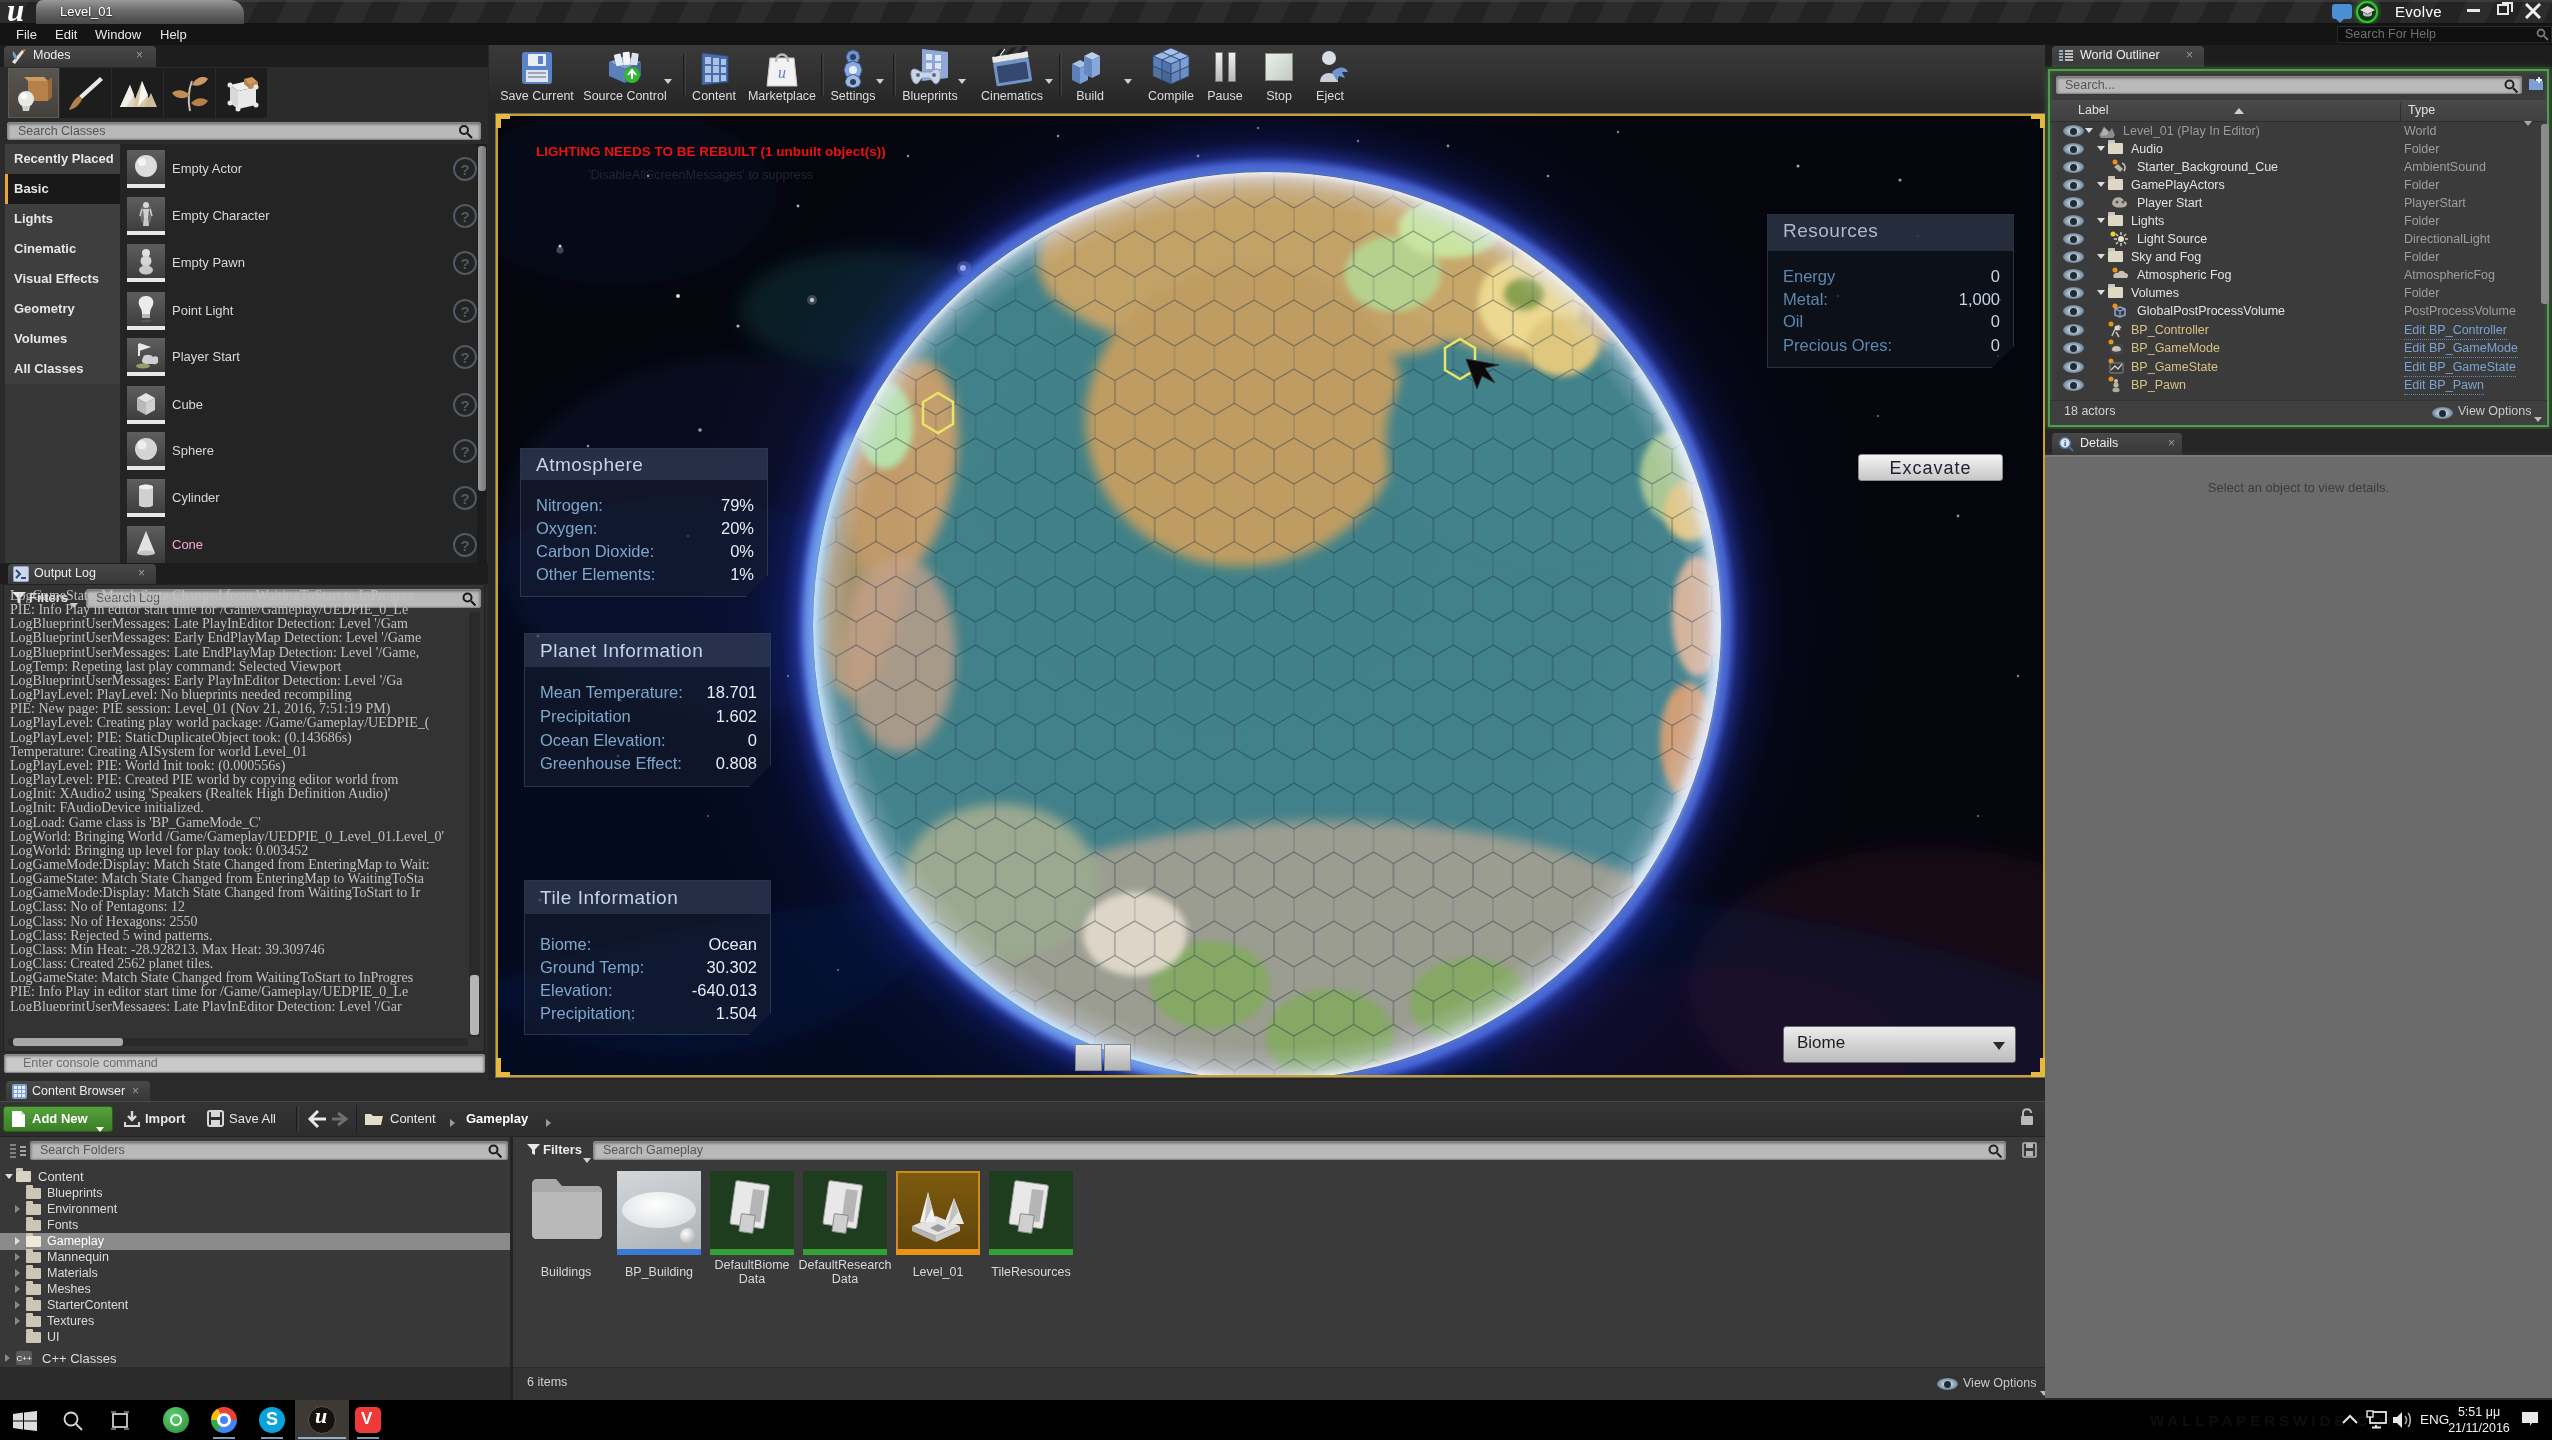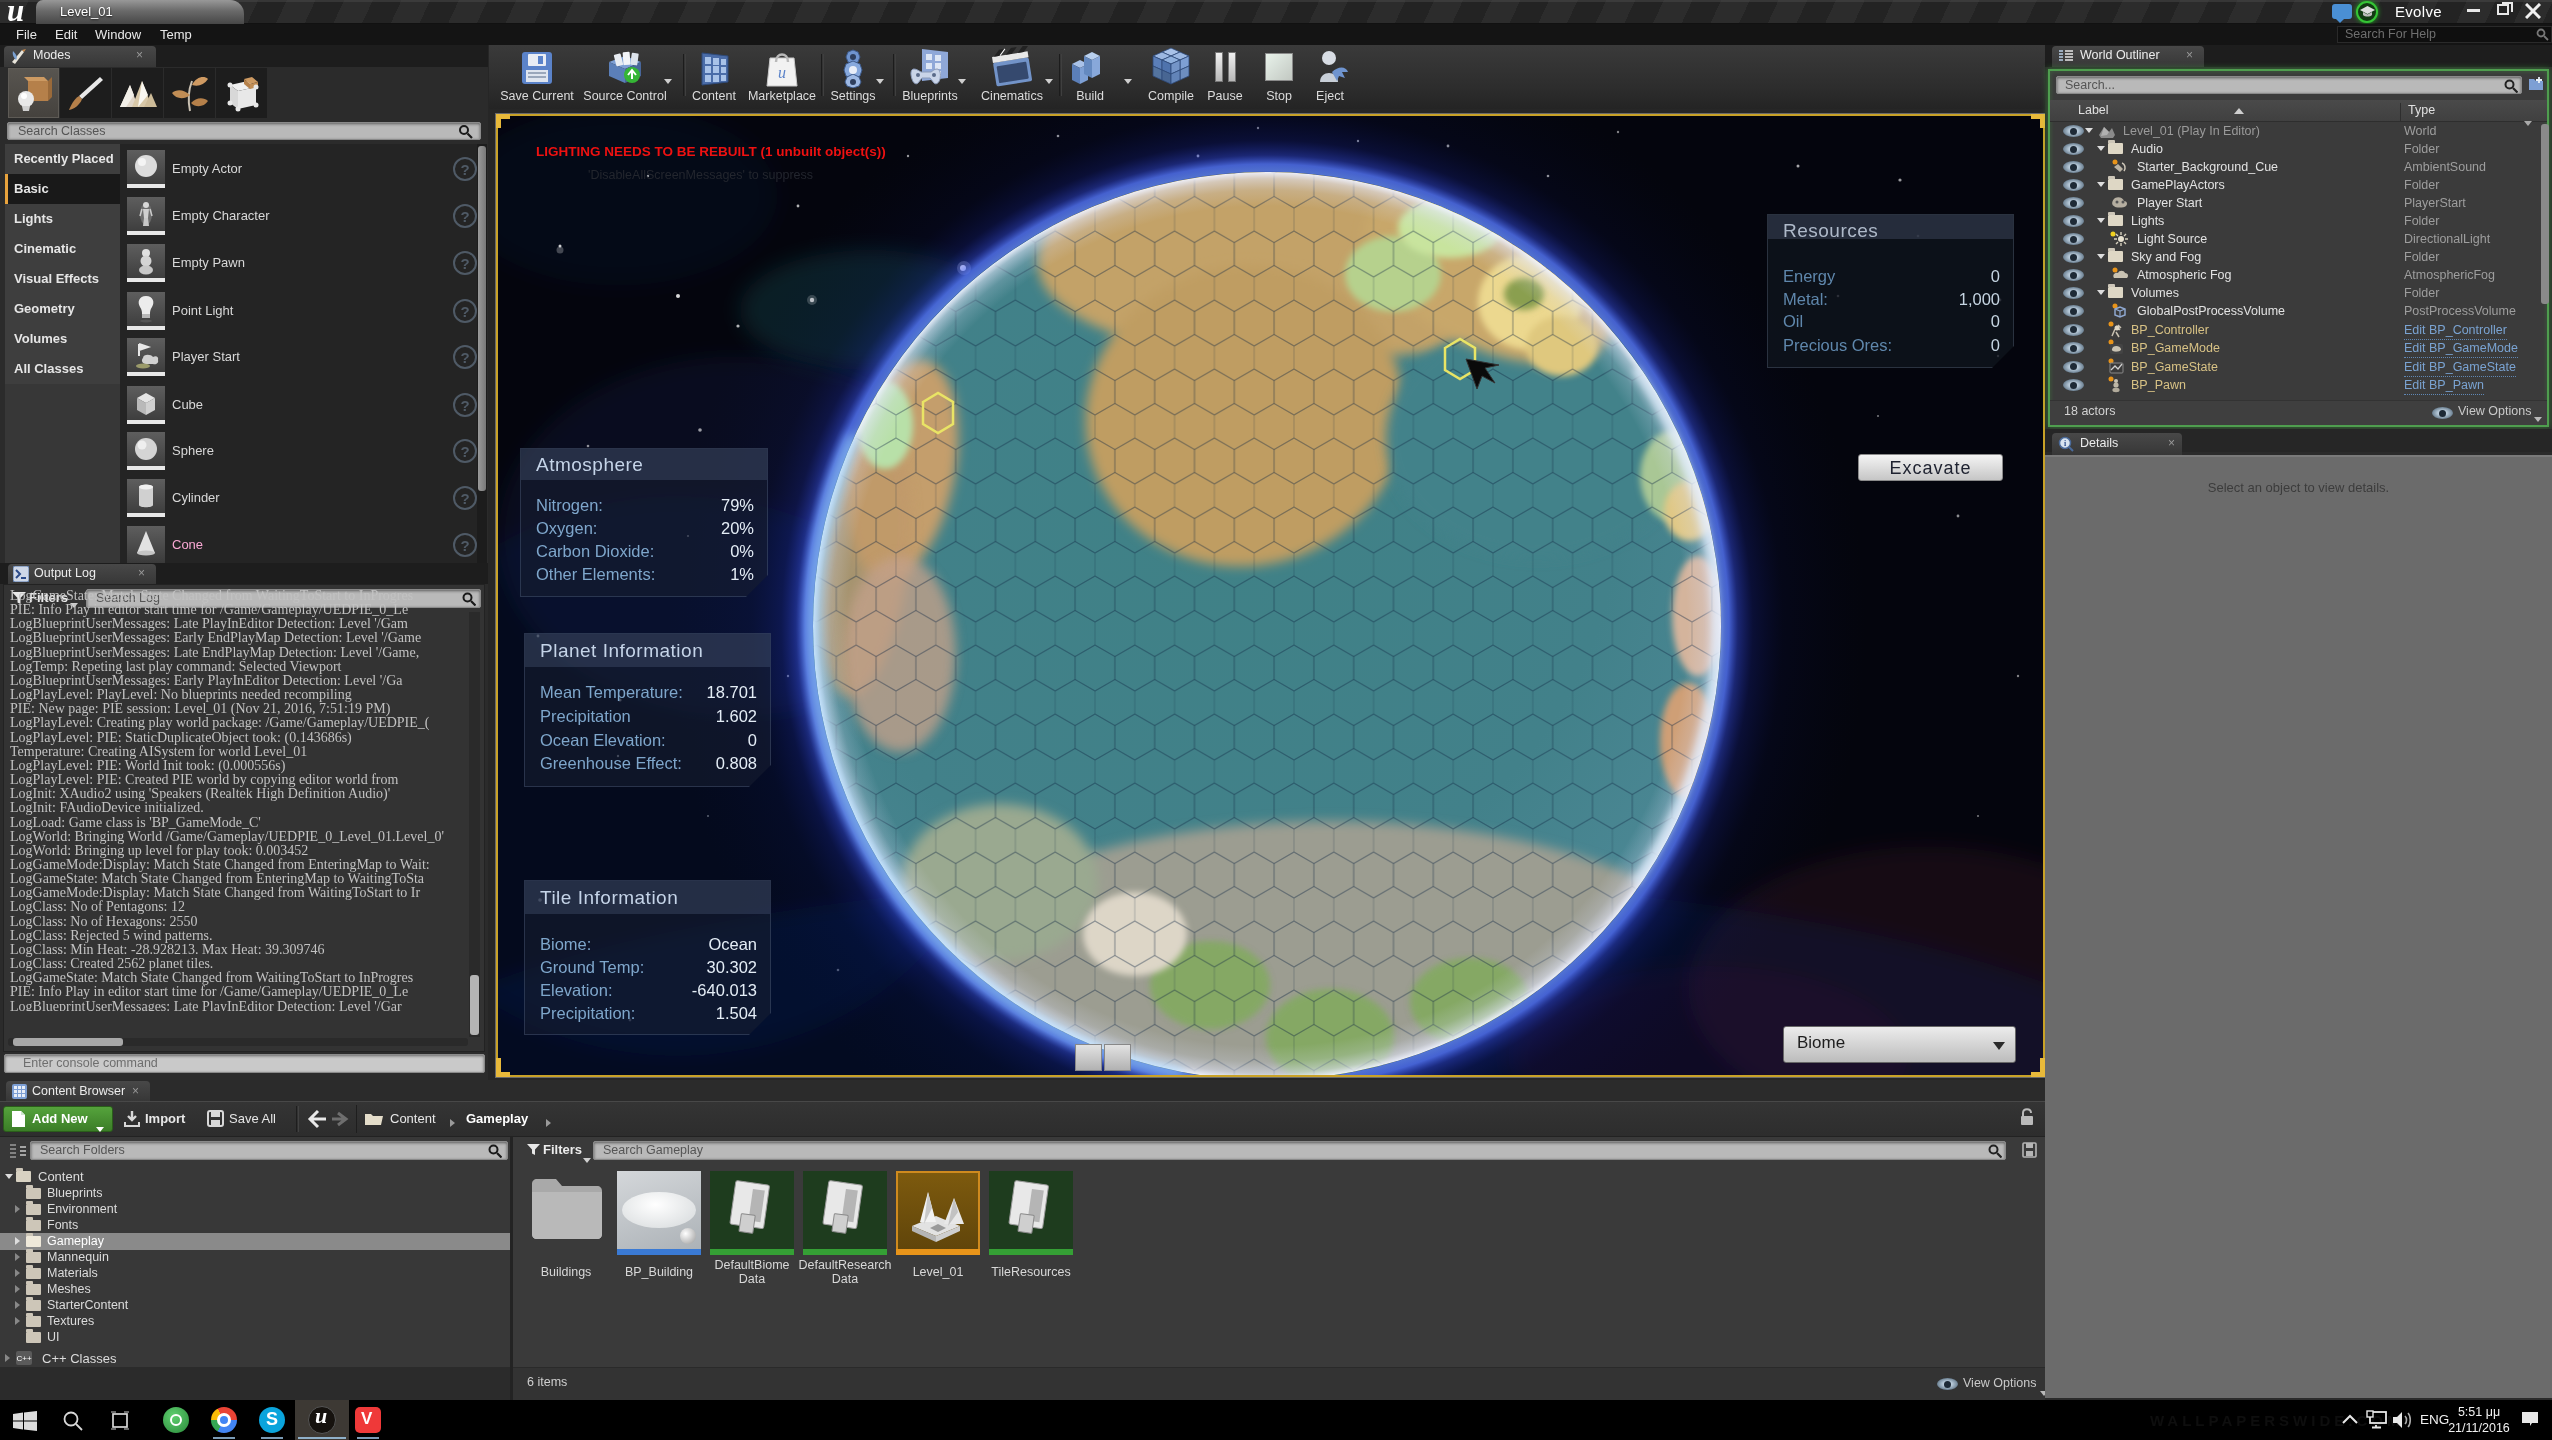--- a/index.html
+++ b/index.html
@@ -50,21 +50,21 @@
 <div class="a" style="left:2497px;top:4px;width:12px;height:11px;border:2px solid #e8e8e8;background:transparent"></div>
 <div class="a" style="left:2502px;top:2px;width:11px;height:10px;border:2px solid #e8e8e8;border-bottom:none;border-left:none"></div>
 <svg class="a" style="left:2525px;top:3px" width="16" height="16" viewBox="0 0 16 16">
     <path d="M1 1 L15 15 M15 1 L1 15" stroke="#f0f0f0" stroke-width="3"></path>
   </svg>
 
 <div class="a" style="left:0;top:24px;width:2552px;height:21px;background:#141414"></div>
 <div class="a" style="left:16px;top:27px;font-size:13px;color:#e8e8e8">File</div>
 <div class="a" style="left:55px;top:27px;font-size:13px;color:#e8e8e8">Edit</div>
 <div class="a" style="left:95px;top:27px;font-size:13px;color:#e8e8e8">Window</div>
-<div class="a" style="left:160px;top:27px;font-size:13px;color:#e8e8e8">Temp</div>
+<div class="a" style="left:160px;top:27px;font-size:13px;color:#e8e8e8">Help</div>
 <div class="a" style="left:2337px;top:26px;width:215px;height:17px;background:#0f0f0f;border:1px solid #2a2a2a;color:#6f6f6f;font-size:12.5px;line-height:15px;padding-left:7px">Search For Help</div>
 <svg class="a" style="left:2536px;top:28px" width="13" height="13" viewBox="0 0 13 13">
     <circle cx="5" cy="5" r="3.5" fill="none" stroke="#777" stroke-width="1.8"></circle>
     <path d="M8 8 L12 12" stroke="#777" stroke-width="1.8"></path>
   </svg>
 
 <div class="a" style="left:489px;top:45px;width:1556px;height:64px;background:linear-gradient(#3a3a3a,#2c2c2c 70%,#242424)"></div>
 
 <div class="a" style="left:500px;top:89px;width:74px;text-align:center;font-size:12.5px;color:#dcdcdc">Save Current</div>
 <svg class="a" style="left:519px;top:50px" width="36" height="36" viewBox="0 0 36 36">
@@ -612,21 +612,21 @@
 <div class="hl" style="top:54px">Biome:</div>
     <div class="hv" style="top:54px">Ocean</div>
 <div class="hl" style="top:77px">Ground Temp:</div>
     <div class="hv" style="top:77px">30.302</div>
 <div class="hl" style="top:100px">Elevation:</div>
     <div class="hv" style="top:100px">-640.013</div>
 <div class="hl" style="top:123px">Precipitation:</div>
     <div class="hv" style="top:123px">1.504</div>
 </div>
 <div class="a hud" style="left:1767px;top:214px;width:247px;height:154px;background:rgba(16,20,30,0.78);border:1px solid rgba(130,150,180,0.25)">
-<div class="hudt" style="background:rgba(58,68,88,0.55);height:24px;line-height:32px;color:#aeb9c9">Resources</div>
+<div class="hudt" style="background:rgba(58,68,88,0.55);height:36px;line-height:32px;color:#aeb9c9">Resources</div>
 <div class="hl" style="top:52px;color:#5f87ac">Energy</div>
     <div class="hv" style="top:52px;color:#c6d5e2">0</div>
 <div class="hl" style="top:75px;color:#5f87ac">Metal:</div>
     <div class="hv" style="top:75px;color:#c6d5e2">1,000</div>
 <div class="hl" style="top:97px;color:#5f87ac">Oil</div>
     <div class="hv" style="top:97px;color:#c6d5e2">0</div>
 <div class="hl" style="top:121px;color:#5f87ac">Precious Ores:</div>
     <div class="hv" style="top:121px;color:#c6d5e2">0</div>
 </div>
 <div class="a" style="left:1858px;top:454px;width:145px;height:27px;background:linear-gradient(#f4f4f4,#c6c6c6);border:1px solid #8a8a8a;border-radius:3px;color:#1e2230;font-size:18px;text-align:center;line-height:26px;letter-spacing:1px">Excavate</div>

